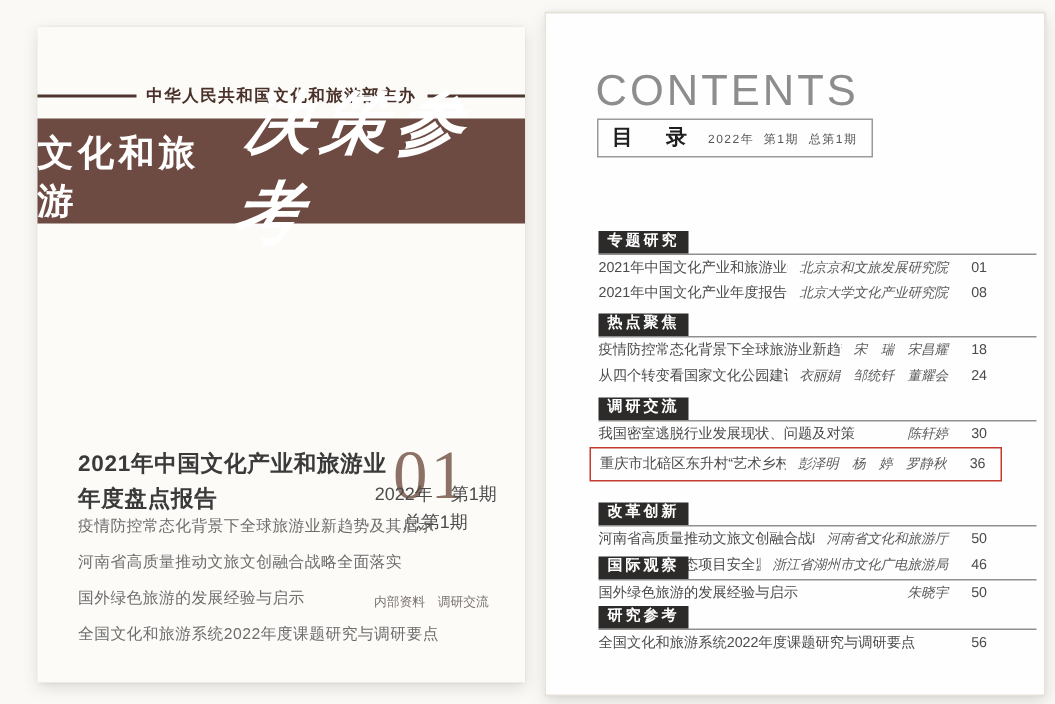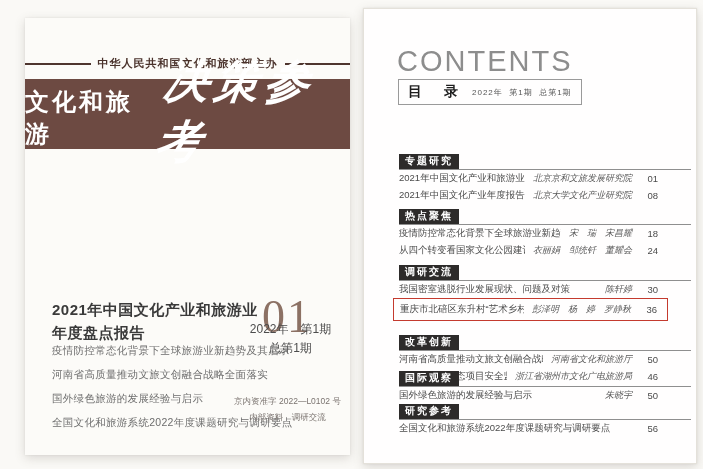--- a/index.html
+++ b/index.html
@@ -128,21 +128,20 @@
     </div>
 
     <ul class="highlights">
       <li>疫情防控常态化背景下全球旅游业新趋势及其启示</li>
       <li>河南省高质量推动文旅文创融合战略全面落实</li>
       <li>国外绿色旅游的发展经验与启示</li>
       <li>全国文化和旅游系统2022年度课题研究与调研要点</li>
     </ul>
 
     <div class="license">
-      <div>京内资准字 2022—L0102 号</div>
       <div>内部资料　调研交流</div>
     </div>
   </div>
 
   <div class="page page-right">
     <div class="contents-en">CONTENTS</div>
 
     <div class="mulu-box">
       <span class="mulu">目　录</span>
       <span class="mulu-issue">2022年  第1期  总第1期</span>

